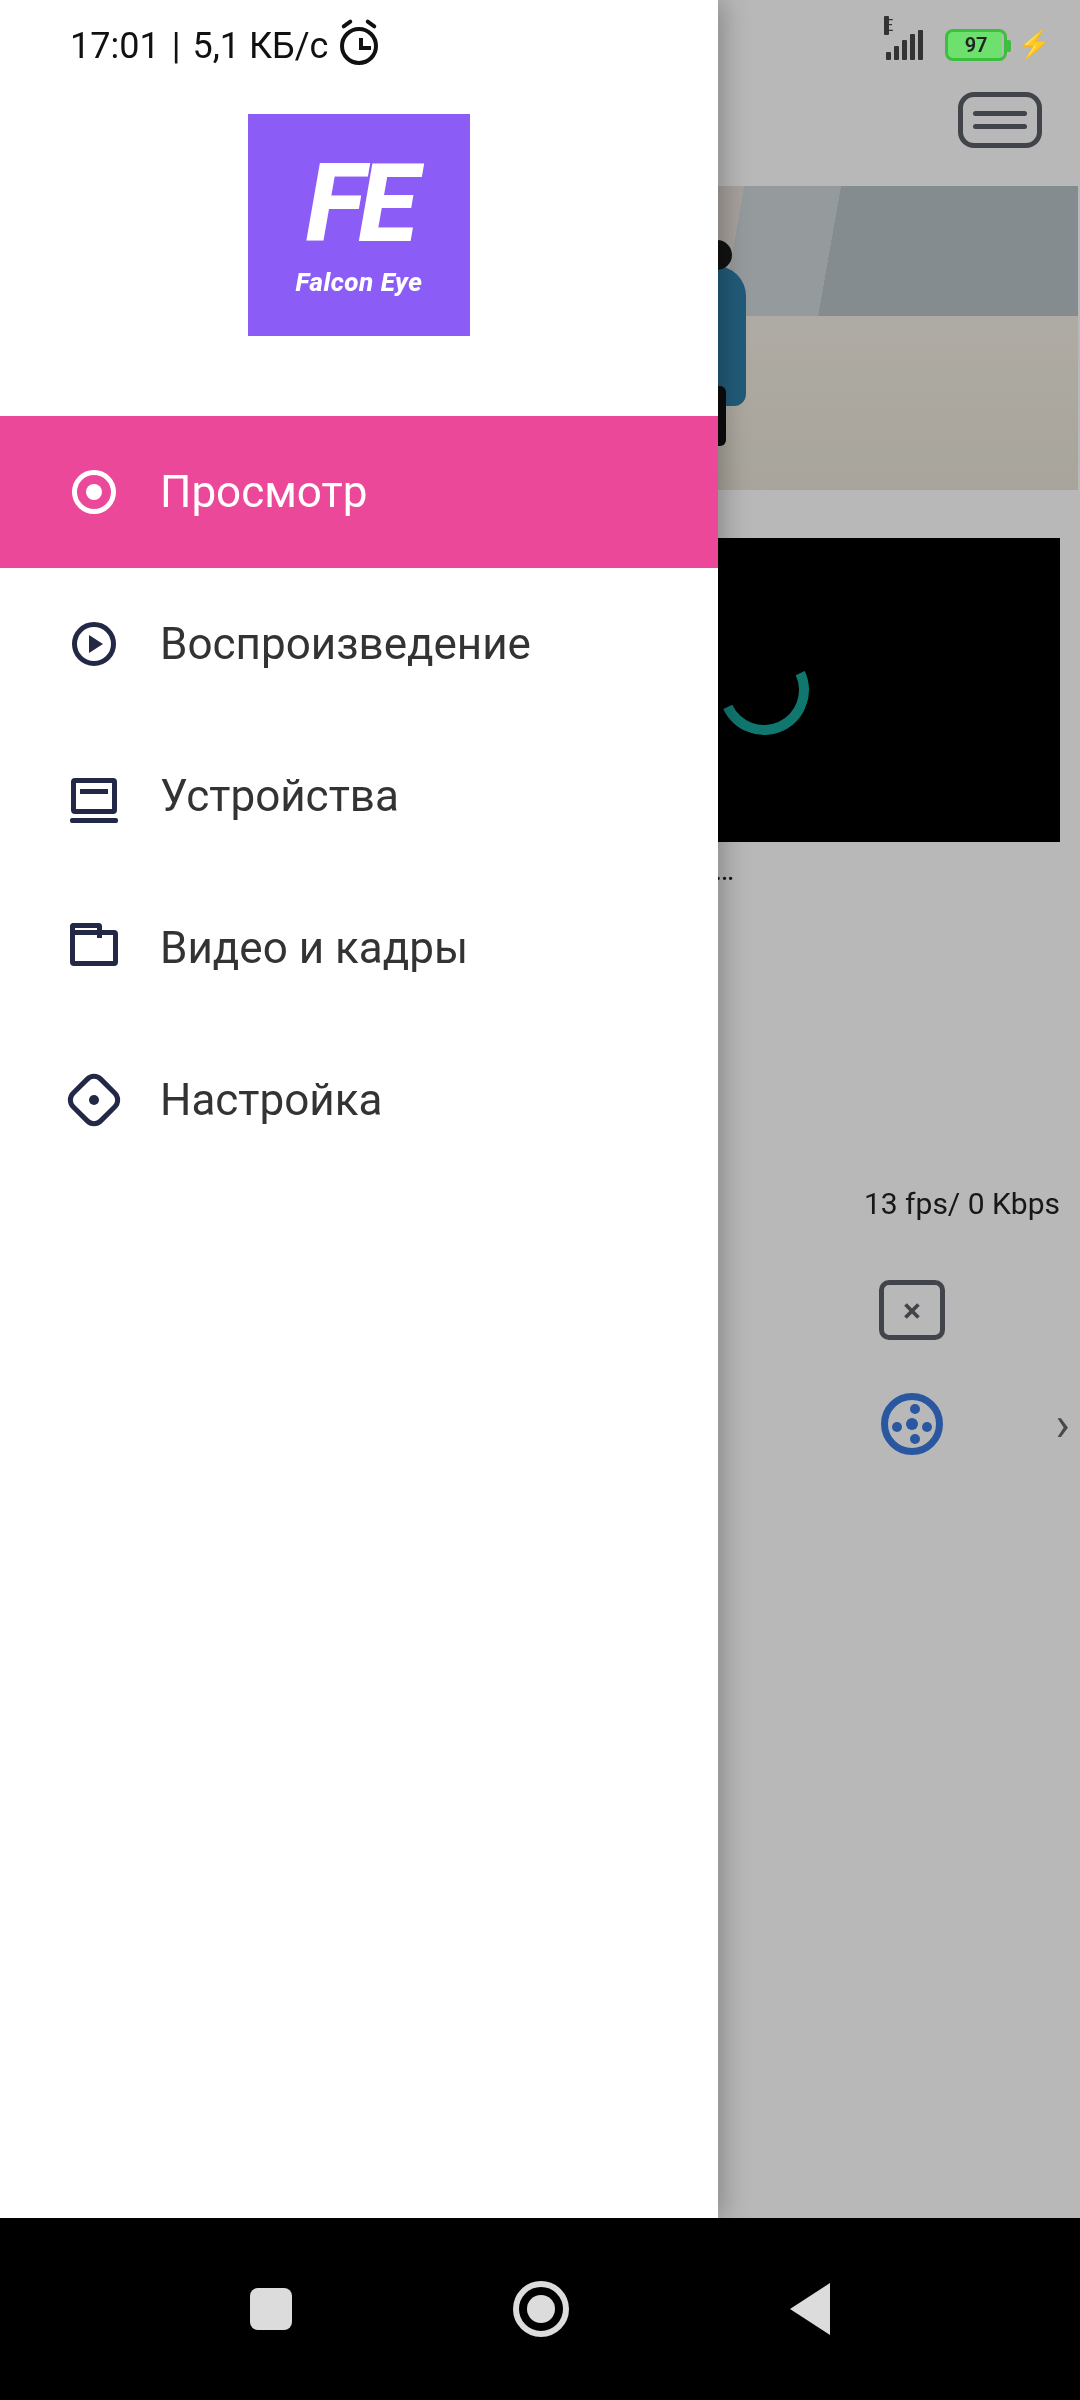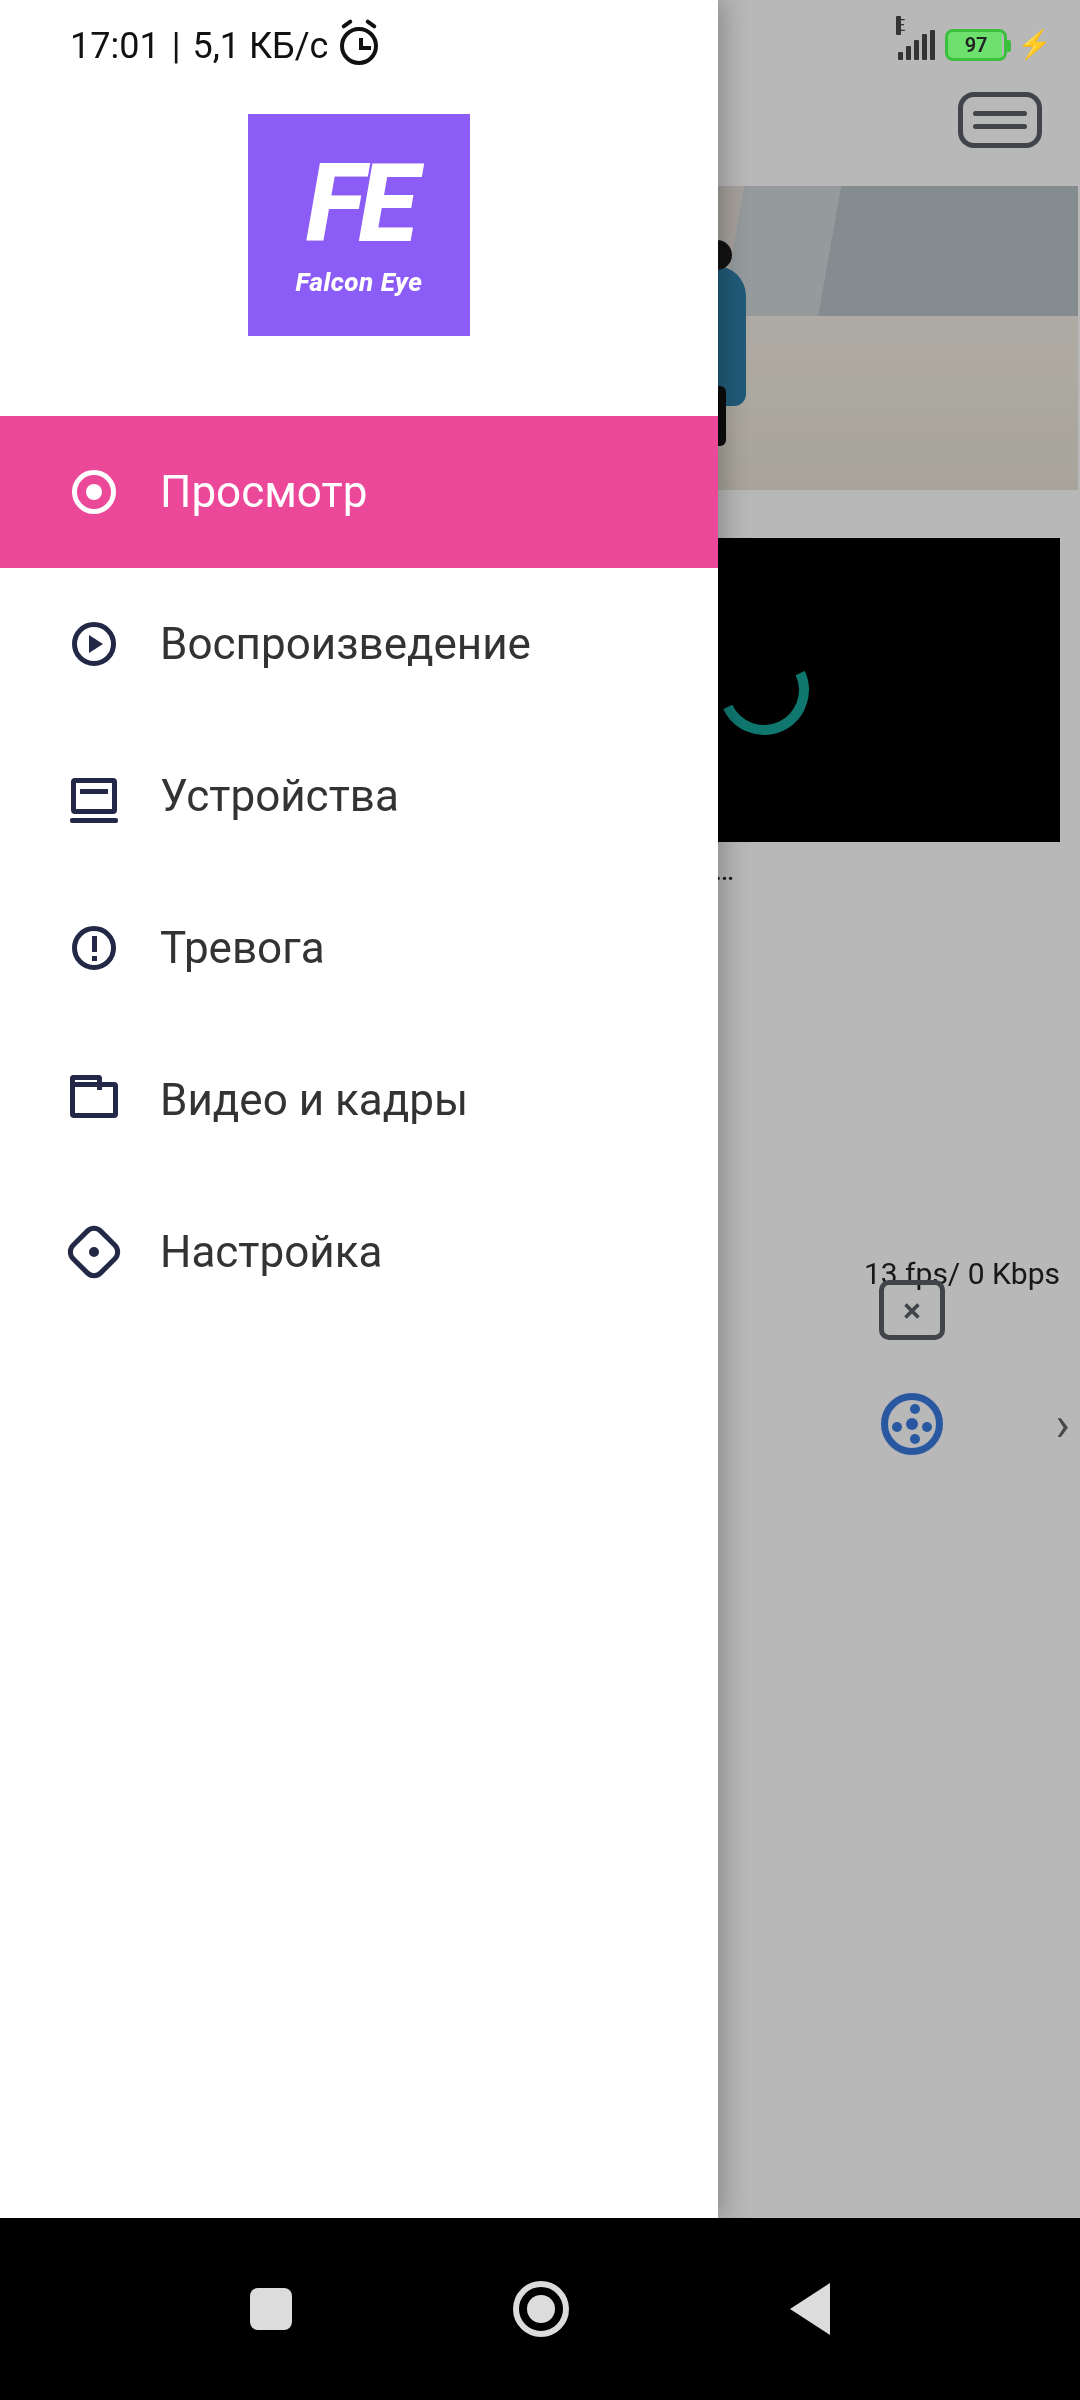--- a/index.html
+++ b/index.html
@@ -60,21 +60,21 @@
   .spinner {
     position: absolute; left: 50%; top: 50%; width: 90px; height: 90px;
     margin: -45px 0 0 -45px;
     border: 10px solid transparent;
     border-right-color: #17a69a; border-bottom-color: #17a69a;
     border-radius: 50%;
     transform: rotate(20deg);
   }
 
   .stats {
-    position: absolute; left: 468px; right: 20px; top: 1256px;
+    position: absolute; left: 468px; right: 20px; top: 1186px;
     text-align: right; font-size: 30px; color: #222;
   }
 
   .toolbar-row {
     position: absolute; left: 468px; right: 20px; display: flex;
     justify-content: space-around; align-items: center;
   }
   .toolbar-row.r1 { top: 1280px; }
   .toolbar-row.r2 { top: 1384px; height: 80px; }
 
@@ -144,20 +144,21 @@
   .sig .e { position: absolute; top: -14px; left: -2px; font-size: 16px; color: #333; }
   .sig span { width: 5px; background: #333; border-radius: 1px; }
   .sig span:nth-child(2){height:8px}.sig span:nth-child(3){height:14px}
   .sig span:nth-child(4){height:20px}.sig span:nth-child(5){height:26px}
   .sig span:nth-child(6){height:30px}
   .batt {
     width: 62px; height: 32px; border: 3px solid #3cbf3c; border-radius: 8px;
     display: flex; align-items: center; justify-content: center;
     font-size: 20px; color: #222; font-weight: 600; position: relative;
     background: linear-gradient(90deg, #6de06d 0 96%, transparent 96%);
+    margin-left: 12px;
   }
   .batt::after { content: ""; position: absolute; right: -7px; top: 8px; width: 5px; height: 12px; background: #3cbf3c; border-radius: 2px; }
   .bolt { font-size: 28px; color: #333; }
 
   .logo-wrap { display: flex; justify-content: center; padding: 30px 0 80px; }
   .logo {
     width: 222px; height: 222px; background: #8b5cf6;
     display: flex; flex-direction: column; align-items: center; justify-content: center;
     color: #fff;
   }
@@ -321,29 +322,20 @@
       <span>Воспроизведение</span>
     </li>
     <li>
       <span class="mi-icon">
           <span class="ic-dev"></span>
         </span>
       <span>Устройства</span>
     </li>
     <li>
       <span class="mi-icon">
-          <span class="ic-alert">
-            <span class="bar"></span>
-            <span class="dot"></span>
-          </span>
-        </span>
-      <span>Тревога</span>
-    </li>
-    <li>
-      <span class="mi-icon">
           <span class="ic-folder"></span>
         </span>
       <span>Видео и кадры</span>
     </li>
     <li>
       <span class="mi-icon">
           <span class="ic-gear"></span>
         </span>
       <span>Настройка</span>
     </li>

